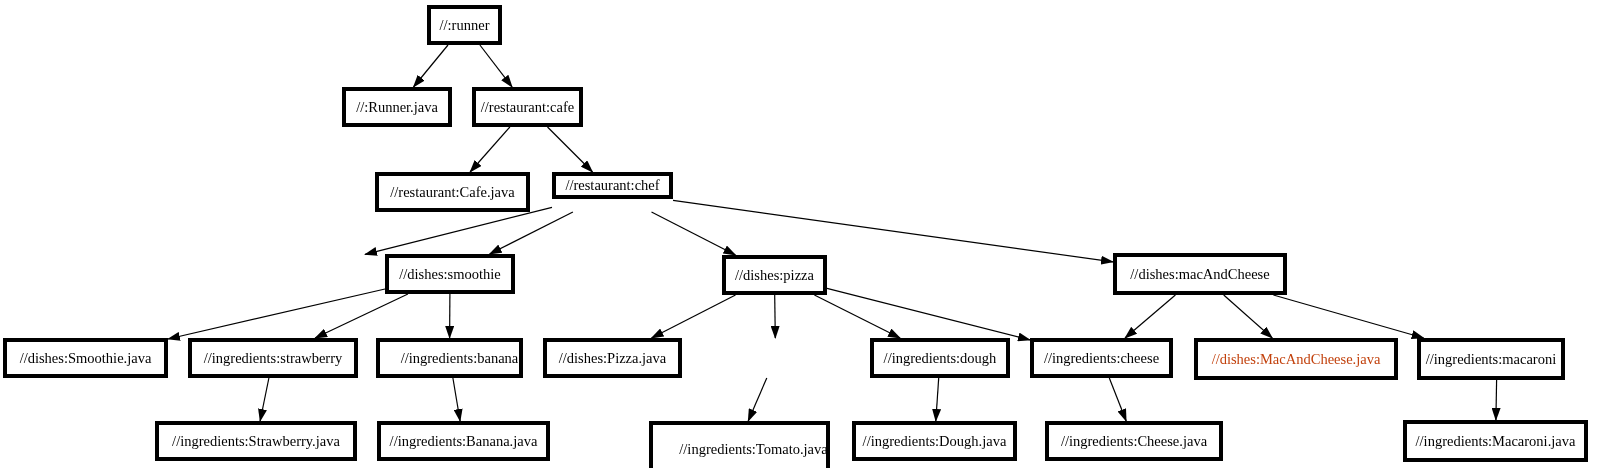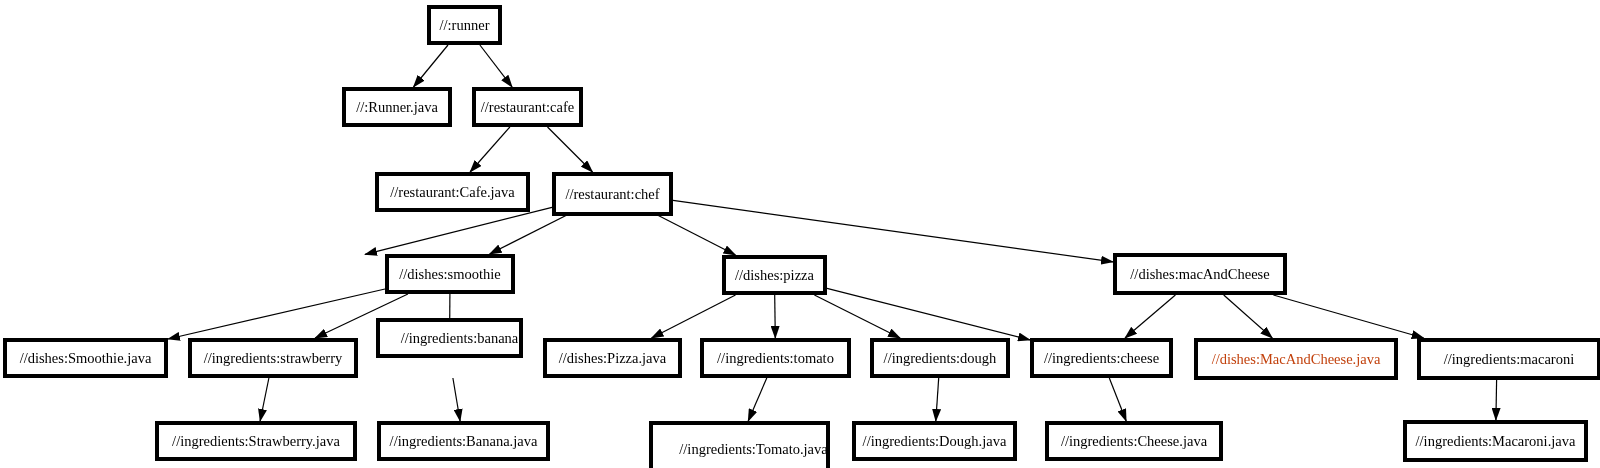--- a/index.html
+++ b/index.html
@@ -77,33 +77,32 @@
         <line x1="938.7" y1="378.0" x2="935.8" y2="421.0" stroke="#000000" stroke-width="1.2" marker-end="url(#arrowhead)"></line>
         <line x1="1109.3" y1="378.0" x2="1126.2" y2="421.0" stroke="#000000" stroke-width="1.2" marker-end="url(#arrowhead)"></line>
         <line x1="1496.6" y1="380.0" x2="1495.9" y2="420.0" stroke="#000000" stroke-width="1.2" marker-end="url(#arrowhead)"></line>
       </g>
   </svg>
   <div class="nodes-layer">
       <div class="graph-node" style="left: 427px; top: 5px; width: 75px; height: 40px; border-color: rgb(0, 0, 0); background: rgb(255, 255, 255); color: rgb(0, 0, 0);">//:runner</div>
       <div class="graph-node" style="left: 342px; top: 87px; width: 110px; height: 40px; border-color: rgb(0, 0, 0); background: rgb(255, 255, 255); color: rgb(0, 0, 0);">//:Runner.java</div>
       <div class="graph-node" style="left: 472px; top: 87px; width: 111px; height: 40px; border-color: rgb(0, 0, 0); background: rgb(255, 255, 255); color: rgb(0, 0, 0);">//restaurant:cafe</div>
       <div class="graph-node" style="left: 375px; top: 172px; width: 155px; height: 40px; border-color: rgb(0, 0, 0); background: rgb(255, 255, 255); color: rgb(0, 0, 0);">//restaurant:Cafe.java</div>
-      <div class="graph-node" style="left: 552px; top: 172px; width: 121px; height: 44px; border-color: rgb(0, 0, 0); background: rgb(255, 255, 255); color: rgb(0, 0, 0);">//restaurant:chef</div>
+      <div class="graph-node" style="left: 552px; top: 172px; width: 121px; height: 27px; border-color: rgb(0, 0, 0); background: rgb(255, 255, 255); color: rgb(0, 0, 0);">//restaurant:chef</div>
       <div class="graph-node" style="left: 385px; top: 254px; width: 130px; height: 40px; border-color: rgb(0, 0, 0); background: rgb(255, 255, 255); color: rgb(0, 0, 0);">//dishes:smoothie</div>
       <div class="graph-node" style="left: 722px; top: 255px; width: 105px; height: 40px; border-color: rgb(0, 0, 0); background: rgb(255, 255, 255); color: rgb(0, 0, 0);">//dishes:pizza</div>
       <div class="graph-node" style="left: 1113px; top: 253px; width: 174px; height: 42px; border-color: rgb(0, 0, 0); background: rgb(255, 255, 255); color: rgb(0, 0, 0);">//dishes:macAndCheese</div>
       <div class="graph-node" style="left: 3px; top: 338px; width: 165px; height: 40px; border-color: rgb(0, 0, 0); background: rgb(255, 255, 255); color: rgb(0, 0, 0);">//dishes:Smoothie.java</div>
       <div class="graph-node" style="left: 188px; top: 338px; width: 170px; height: 40px; border-color: rgb(0, 0, 0); background: rgb(255, 255, 255); color: rgb(0, 0, 0);">//ingredients:strawberry</div>
-      <div class="graph-node" style="left: 376px; top: 318px; width: 147px; height: 40px; border-color: rgb(0, 0, 0); background: rgb(255, 255, 255); color: rgb(0, 0, 0); padding-left: 20px;">//ingredients:banana</div>
+      <div class="graph-node" style="left: 376px; top: 338px; width: 147px; height: 40px; border-color: rgb(0, 0, 0); background: rgb(255, 255, 255); color: rgb(0, 0, 0); padding-left: 20px;">//ingredients:banana</div>
       <div class="graph-node" style="left: 543px; top: 338px; width: 139px; height: 40px; border-color: rgb(0, 0, 0); background: rgb(255, 255, 255); color: rgb(0, 0, 0);">//dishes:Pizza.java</div>
-      <div class="graph-node" style="left: 700px; top: 338px; width: 151px; height: 40px; border-color: rgb(0, 0, 0); background: rgb(255, 255, 255); color: rgb(0, 0, 0);">//ingredients:tomato</div>
       <div class="graph-node" style="left: 870px; top: 338px; width: 140px; height: 40px; border-color: rgb(0, 0, 0); background: rgb(255, 255, 255); color: rgb(0, 0, 0);">//ingredients:dough</div>
       <div class="graph-node" style="left: 1030px; top: 338px; width: 143px; height: 40px; border-color: rgb(0, 0, 0); background: rgb(255, 255, 255); color: rgb(0, 0, 0);">//ingredients:cheese</div>
       <div class="graph-node" style="left: 1194px; top: 338px; width: 204px; height: 42px; border-color: rgb(0, 0, 0); background: rgb(255, 255, 255); color: #c2410c;">//dishes:MacAndCheese.java</div>
-      <div class="graph-node" style="left: 1417px; top: 338px; width: 184px; height: 42px; border-color: rgb(0, 0, 0); background: rgb(255, 255, 255); color: rgb(0, 0, 0);">//ingredients:macaroni</div>
+      <div class="graph-node" style="left: 1417px; top: 338px; width: 148px; height: 42px; border-color: rgb(0, 0, 0); background: rgb(255, 255, 255); color: rgb(0, 0, 0);">//ingredients:macaroni</div>
       <div class="graph-node" style="left: 155px; top: 421px; width: 202px; height: 40px; border-color: rgb(0, 0, 0); background: rgb(255, 255, 255); color: rgb(0, 0, 0);">//ingredients:Strawberry.java</div>
       <div class="graph-node" style="left: 377px; top: 421px; width: 173px; height: 40px; border-color: rgb(0, 0, 0); background: rgb(255, 255, 255); color: rgb(0, 0, 0);">//ingredients:Banana.java</div>
       <div class="graph-node" style="left: 649px; top: 421px; width: 181px; height: 56px; border-color: rgb(0, 0, 0); background: rgb(255, 255, 255); color: rgb(0, 0, 0); padding-left: 28px;">//ingredients:Tomato.java</div>
       <div class="graph-node" style="left: 852px; top: 421px; width: 165px; height: 40px; border-color: rgb(0, 0, 0); background: rgb(255, 255, 255); color: rgb(0, 0, 0);">//ingredients:Dough.java</div>
       <div class="graph-node" style="left: 1045px; top: 421px; width: 178px; height: 40px; border-color: rgb(0, 0, 0); background: rgb(255, 255, 255); color: rgb(0, 0, 0);">//ingredients:Cheese.java</div>
       <div class="graph-node" style="left: 1403px; top: 420px; width: 185px; height: 42px; border-color: rgb(0, 0, 0); background: rgb(255, 255, 255); color: rgb(0, 0, 0);">//ingredients:Macaroni.java</div>
     </div>
 </div>
 
 </body></html>

